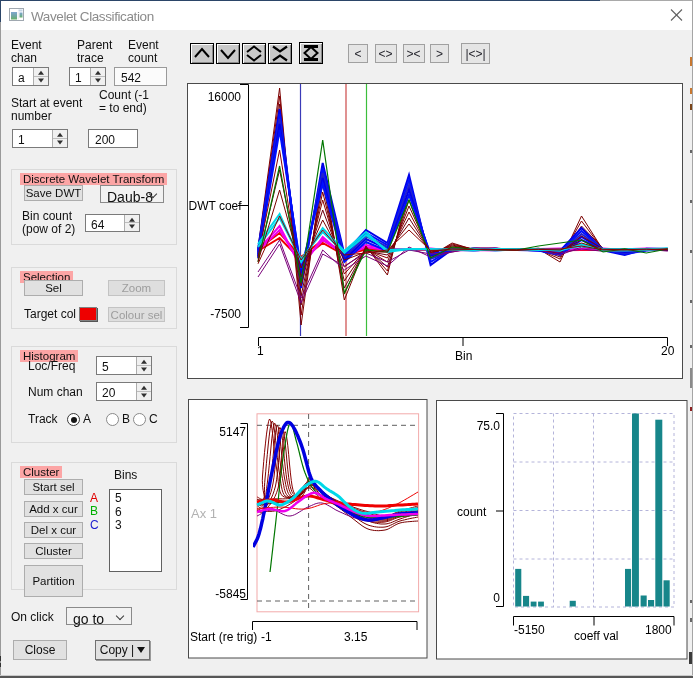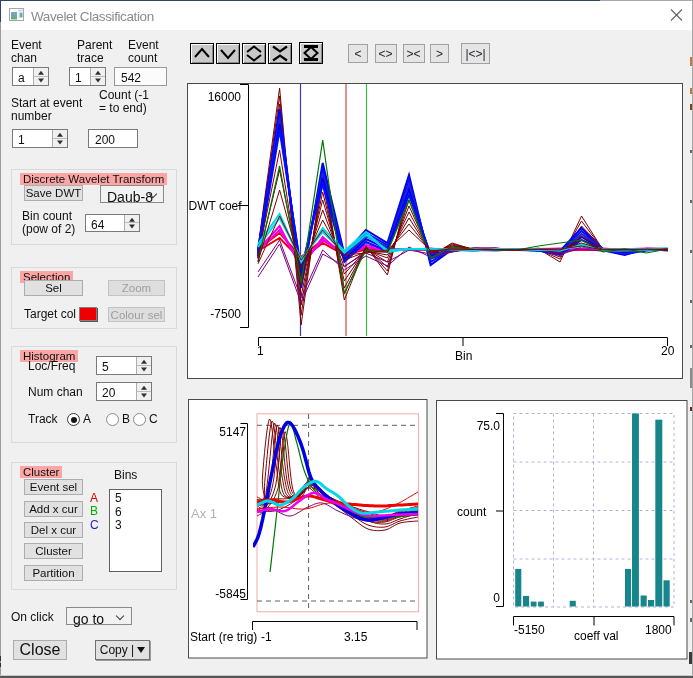--- a/index.html
+++ b/index.html
@@ -208,38 +208,38 @@
 <div class="lbl" style="left:83px;top:413px;">A</div>
 <div class="radio" style="left:106px;top:413px;"></div>
 <div class="lbl" style="left:122px;top:413px;">B</div>
 <div class="radio" style="left:133px;top:413px;"></div>
 <div class="lbl" style="left:149px;top:413px;">C</div>
 
 <div class="group" style="left:11px;top:462px;width:166px;height:128px;">
   <span class="gtitle">Cluster</span>
 </div>
 <div class="lbl" style="left:114px;top:469px;">Bins</div>
-<div class="btn" style="left:24px;top:479px;width:59px;height:16px;">Event sel</div>
+<div class="btn" style="left:24px;top:479px;width:59px;height:16px;">Start sel</div>
 <div class="btn" style="left:24px;top:501px;width:59px;height:16px;">Add x cur</div>
 <div class="btn" style="left:24px;top:522px;width:59px;height:16px;">Del x cur</div>
 <div class="btn" style="left:24px;top:543px;width:59px;height:16px;">Cluster</div>
-<div class="btn" style="left:24px;top:565px;width:59px;height:16px;">Partition</div>
+<div class="btn" style="left:24px;top:565px;width:59px;height:32px;">Partition</div>
 <div class="lbl" style="left:90px;top:492px;color:#e00000;">A</div>
 <div class="lbl" style="left:90px;top:505px;color:#00b000;">B</div>
 <div class="lbl" style="left:90px;top:519px;color:#2020d0;">C</div>
 <div class="abs" style="left:109px;top:489px;width:53px;height:83px;background:#fff;border:1px solid #616161;">
   <div style="position:absolute;left:5px;top:2px;font-size:12px;line-height:13.5px;color:#101010;">5<br>6<br>3</div>
 </div>
 
 <div class="lbl" style="left:11px;top:611px;">On click</div>
 <div class="combo" style="left:66px;top:607px;width:66px;height:18px;">
     <span class="cv">go to</span>
   <i class="chev" style="right:8px;top:5px;"></i>
   </div>
-<div class="btn" style="left:13px;top:640px;width:54px;height:20px;font-size:16px;">Close</div>
+<div class="btn" style="left:13px;top:640px;width:54px;height:20px;font-size:12px;">Close</div>
 <div class="btn" style="left:95px;top:640px;width:55px;height:20px;font-size:12px;border:1px solid #707070;box-shadow:1px 1px 0 #9a9a9a;">Copy&nbsp;|<span style="display:inline-block;margin-left:3px;width:0;height:0;border-left:4px solid transparent;border-right:4px solid transparent;border-top:6px solid #101010;"></span></div>
 
 <svg class="abs" style="left:187px;top:83px;" width="496" height="296" viewBox="187 83 496 296">
   <rect x="187.5" y="83.5" width="495" height="295" fill="#ffffff" stroke="#4a4a4a"></rect>
   <line x1="300.5" y1="84" x2="300.5" y2="336" stroke="#3a3ab8" stroke-width="1.2"></line>
   <line x1="346" y1="84" x2="346" y2="336" stroke="#cc4848" stroke-width="1.2"></line>
   <line x1="366.5" y1="84" x2="366.5" y2="336" stroke="#3cbe3c" stroke-width="1.2"></line>
   <polyline points="258.0,249.0 279.6,233.0 301.1,257.0 322.7,240.0 344.3,253.0 365.9,249.2 387.4,249.6 409.0,249.8 430.6,250.1 452.1,249.3 473.7,249.5 495.3,249.3 516.8,249.6 538.4,250.0 560.0,250.2 581.5,250.1 603.1,250.1 624.7,248.9 646.3,249.1 667.8,250.1" fill="none" stroke="#ee0000" stroke-width="2"></polyline>
 <polyline points="258.0,251.0 279.6,238.0 301.1,260.0 322.7,243.0 344.3,255.0 365.9,249.5 387.4,249.4 409.0,249.6 430.6,249.3 452.1,250.0 473.7,249.0 495.3,249.4 516.8,249.9 538.4,249.6 560.0,250.1 581.5,249.2 603.1,249.3 624.7,249.2 646.3,249.0 667.8,248.9" fill="none" stroke="#ee0000" stroke-width="2"></polyline>
 <polyline points="258.0,250.0 279.6,226.0 301.1,268.0 322.7,237.0 344.3,256.0 365.9,247.0 387.4,250.3 409.0,249.1 430.6,249.4 452.1,248.8 473.7,250.5 495.3,248.8 516.8,249.8 538.4,249.7 560.0,249.9 581.5,249.3 603.1,249.3 624.7,249.3 646.3,248.6 667.8,249.1" fill="none" stroke="#ee00ee" stroke-width="2"></polyline>

